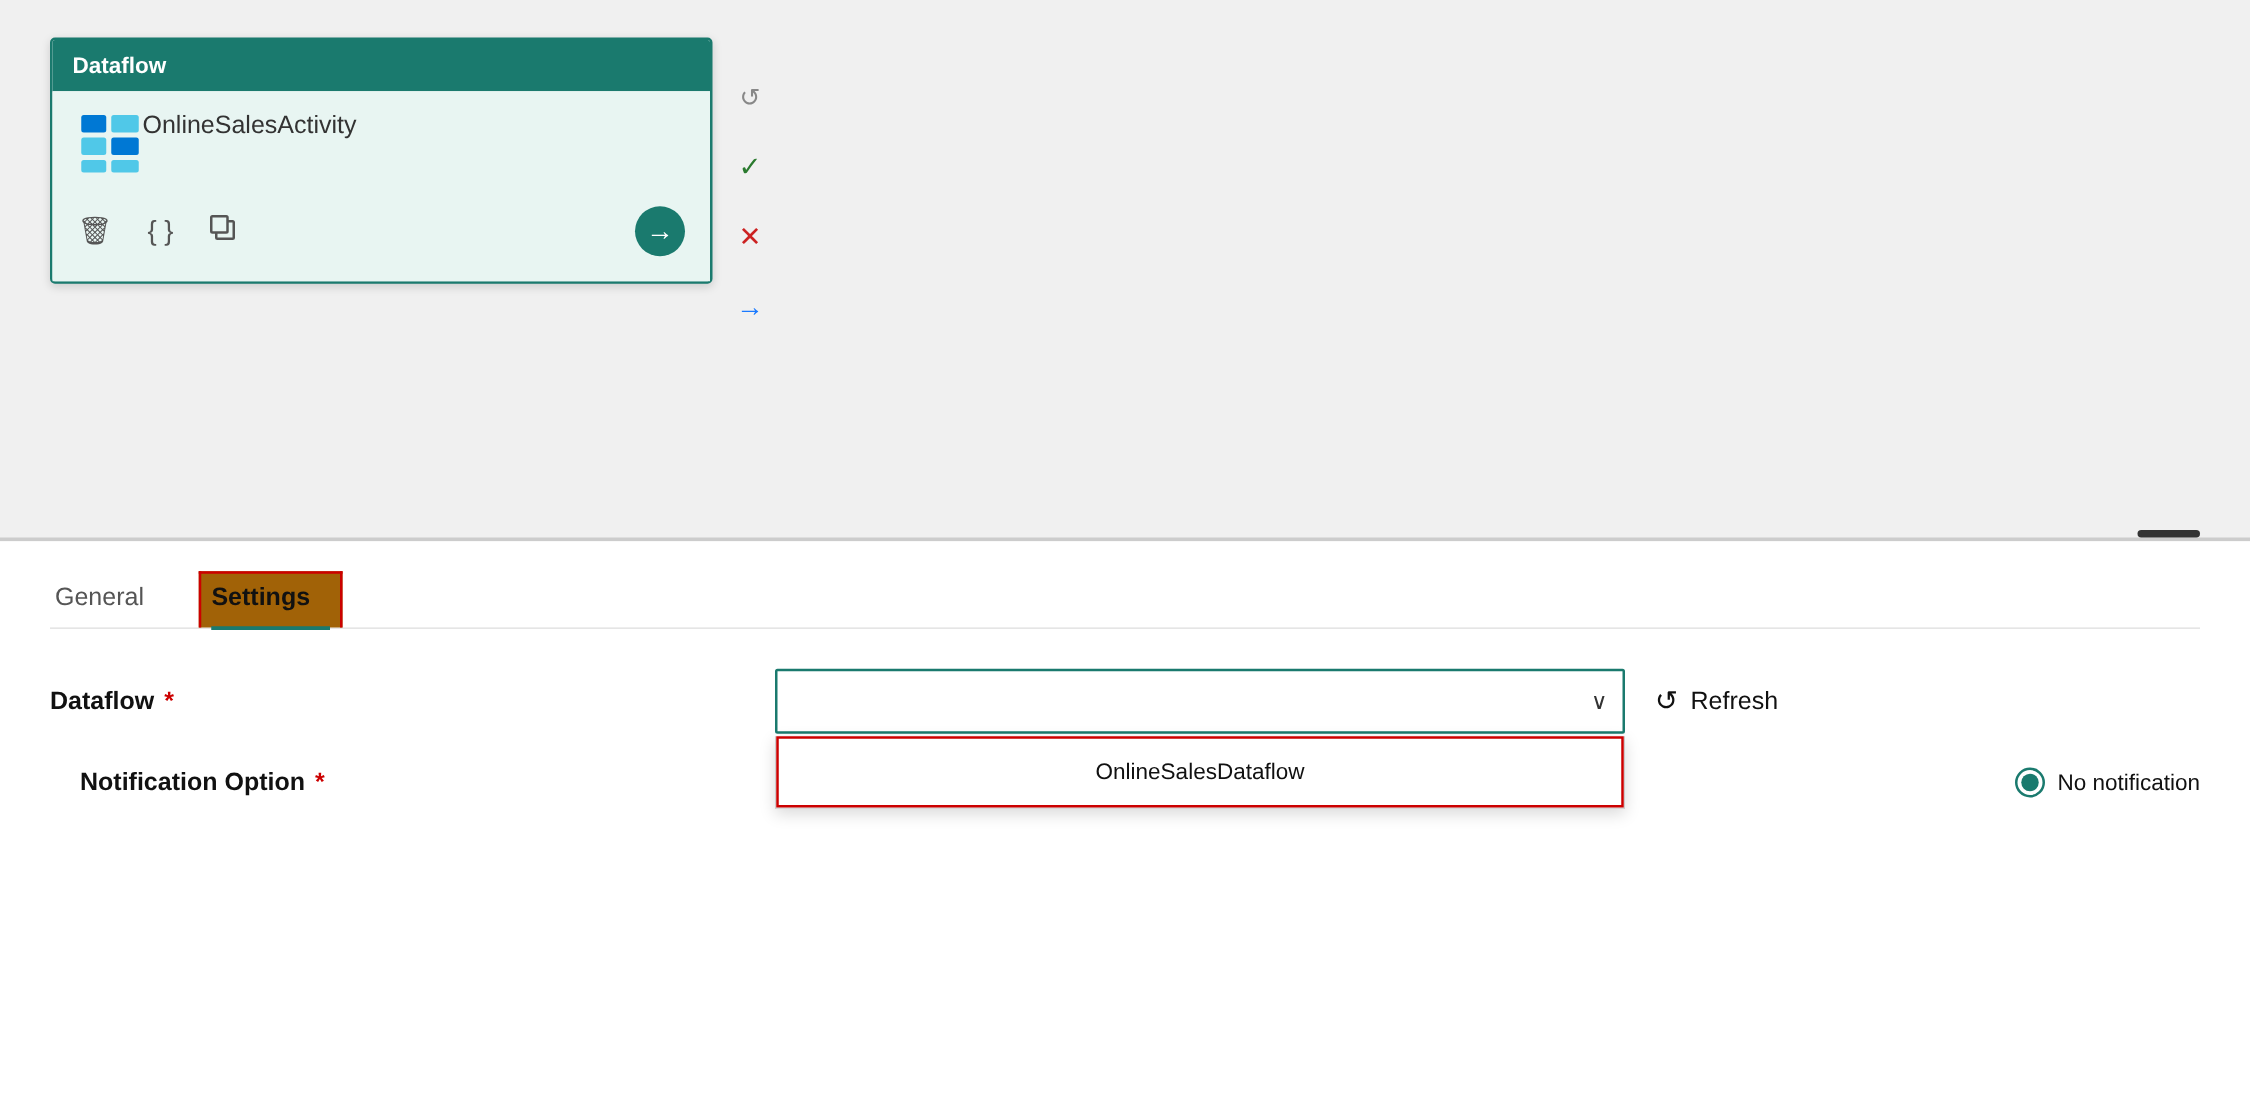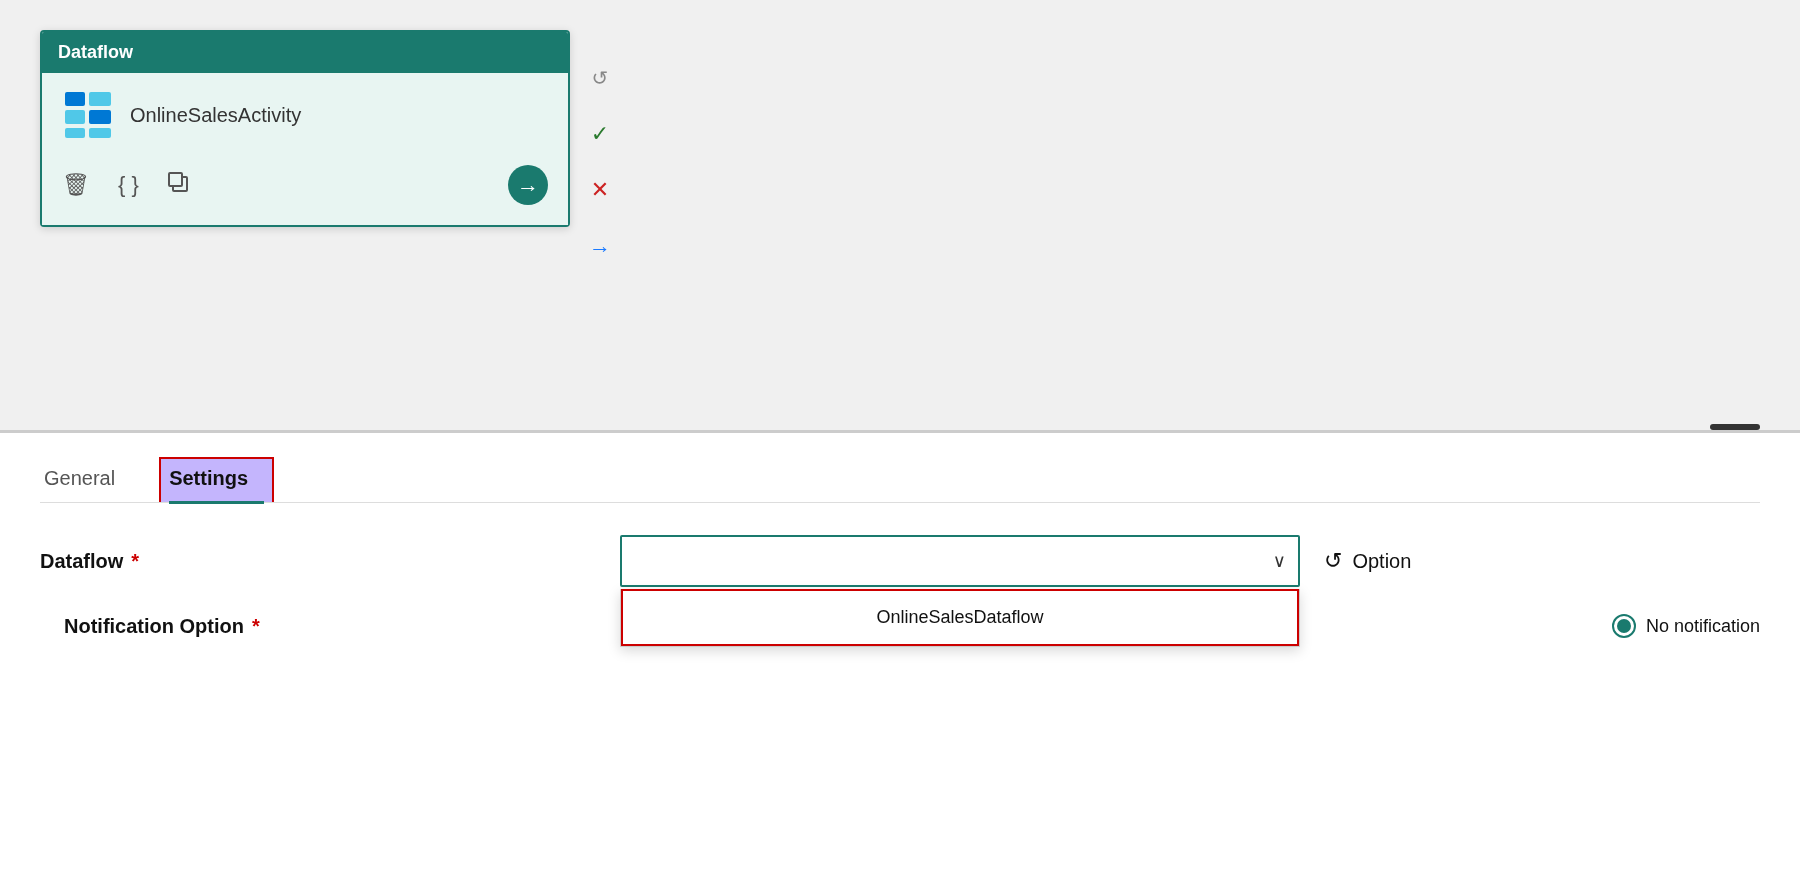--- a/index.html
+++ b/index.html
@@ -41,22 +41,20 @@
       border-radius: 2px 2px 0 0;
     }
 
     .dataflow-card-body {
       background: #e8f5f2;
       padding: 16px 20px 20px 20px;
     }
 
     .dataflow-card-item {
       display: flex;
-      align-items: center;
-      gap: 16px;
       margin-bottom: 16px;
     }
 
     .dataflow-icon {
       width: 52px;
       height: 52px;
       display: flex;
       align-items: center;
       justify-content: center;
     }
@@ -172,21 +170,21 @@
       position: relative;
       margin-right: 16px;
     }
 
     .tab.active {
       font-weight: 700;
       color: #111;
       border: 2px solid #cc0000;
       border-bottom: none;
       padding: 8px 24px 12px 8px;
-      background: #c4b5fd;
+      background: #a16207;
     }
 
     .tab.active::after {
       content: '';
       position: absolute;
       bottom: -2px;
       left: 8px;
       right: 8px;
       height: 3px;
       background: #1a7a6e;
@@ -411,21 +409,21 @@
       <span class="dropdown-chevron">∨</span>
 
       <div class="dropdown-popup">
         <div class="dropdown-option">
           <span>OnlineSalesDataflow</span>
         </div>
       </div>
     </div>
     <div class="refresh-btn">
       <span class="refresh-icon">↺</span>
-      <span>Option</span>
+      <span>Refresh</span>
     </div>
   </div>
 
   <div class="form-row notification-row">
     <div class="field-label">
       <span>Notification Option</span>
       <span class="required-star">*</span>
     </div>
     <div class="notif-field-area">
 

